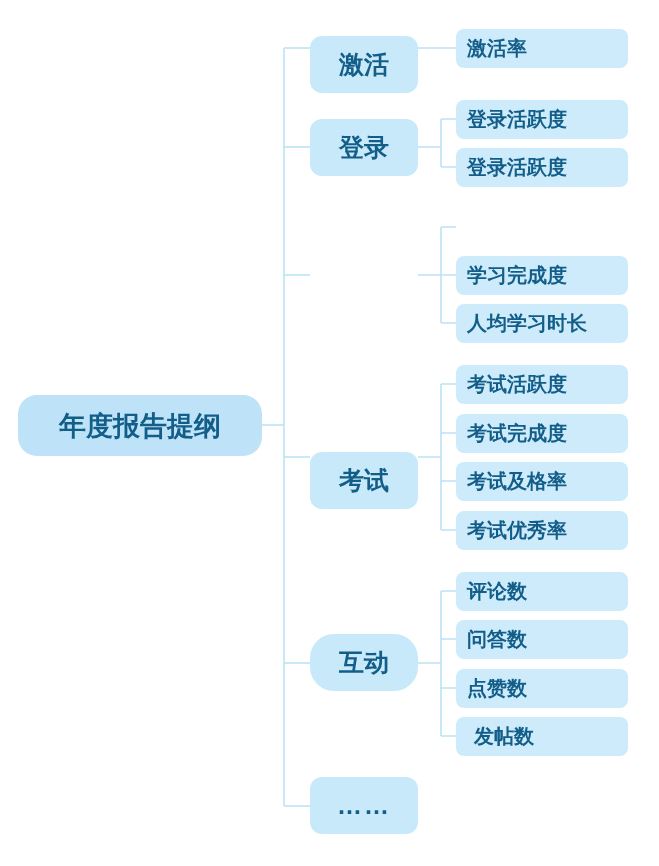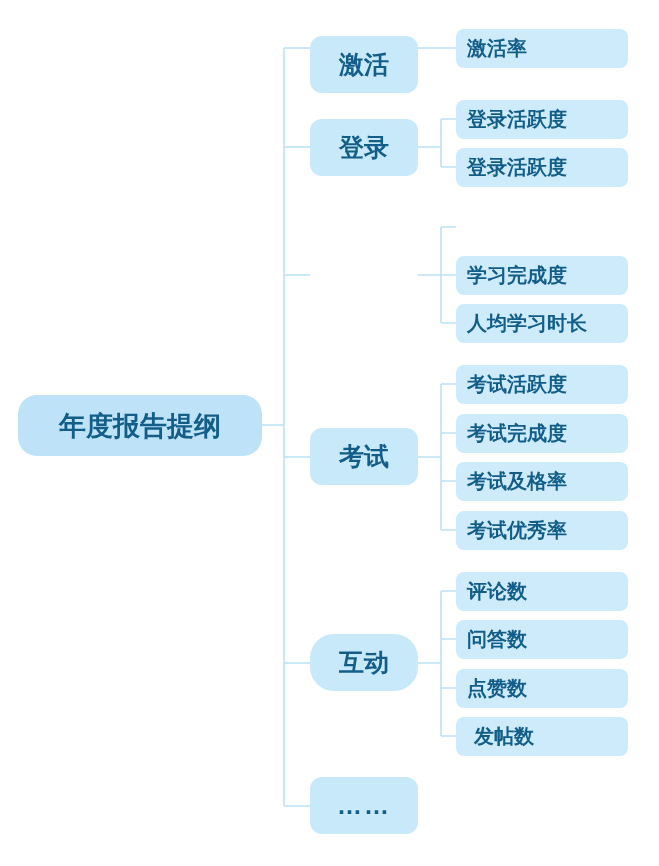--- a/index.html
+++ b/index.html
@@ -65,21 +65,21 @@
     border-radius: 8px;
     justify-content: flex-start;
     padding-left: 11px;
     font-size: 20px;
     font-weight: 600;
   }
   
   .b0 { top: 36px; }
   .b1 { top: 119px; }
   .b2 { top: 246px; }
-  .b3 { top: 428px; }
+  .b3 { top: 452px; }
   .b4 { top: 634px; border-radius: 24px; }
   .b5 { top: 777px; letter-spacing: 2px; }
   
   .l0  { top: 29px; }   
   .l1  { top: 100px; }  
   .l2  { top: 148px; }  
   .l3  { top: 208px; }  
   .l4  { top: 256px; }  
   .l5  { top: 304px; }  
   .l6  { top: 365px; text-align: center; }  

